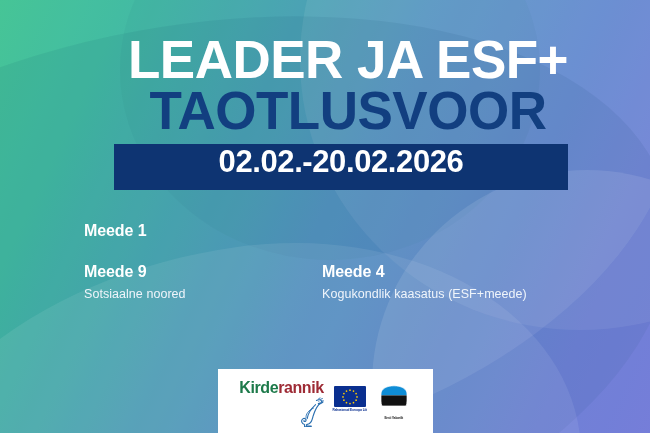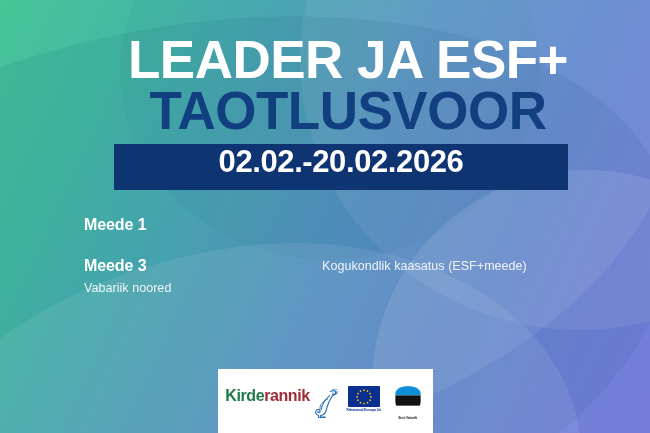--- a/index.html
+++ b/index.html
@@ -114,21 +114,21 @@
   }
 
   
   .measures {
     position: absolute;
     left: 84px;
     top: 216px;
     width: 500px;
   }
   .mrow { display: flex; }
-  .mrow.row1 { margin-bottom: 20px; }
+  .mrow.row1 { margin-bottom: 20px; margin-top: 6px; }
   .mcell { width: 238px; margin-right: 0; }
   .mcell.col2 { width: 262px; margin-left: 0; }
   .m-title {
     color: #ffffff;
     font-size: 16px;
     font-weight: bold;
     letter-spacing: -0.1px;
     margin: 0 0 3px 0;
     line-height: 1.15;
   }
@@ -153,21 +153,23 @@
     align-items: center;
     justify-content: center;
     gap: 9px;
     padding-top: 4px;
     box-sizing: border-box;
   }
 
   
   .kirde-wrap {
     display: flex;
+    align-items: flex-end;
     gap: 1px;
+    flex-direction: column;
   }
   .kirde-word {
     font-size: 16px;
     font-weight: bold;
     letter-spacing: -0.4px;
     line-height: 1;
   }
   .k-green { color: #1d7a4a; }
   .k-red { color: #9e2b35; }
   .heron { display: block; }
@@ -235,24 +237,25 @@
   </div>
 
   <div class="measures">
     <div class="mrow row1">
       <div class="mcell">
         <p class="m-title">Meede 1</p>
       </div>
     </div>
     <div class="mrow row2">
       <div class="mcell">
-        <p class="m-title">Meede 3</p>
-        <p class="m-desc">Vabariik noored</p>
+        <p class="m-title">Meede 9</p>
+        <p class="m-desc">Sotsiaalne noored</p>
       </div>
       <div class="mcell col2">
+        <p class="m-title">Meede 4</p>
         <p class="m-desc">Kogukondlik kaasatus (ESF+meede)</p>
       </div>
     </div>
   </div>
 
   <div class="logobar">
 
     <div class="kirde-wrap">
       <span class="kirde-word"><span class="k-green">Kirde</span><span class="k-red">rannik</span></span>
       <svg class="heron" width="27" height="30" viewBox="0 0 27 30">

